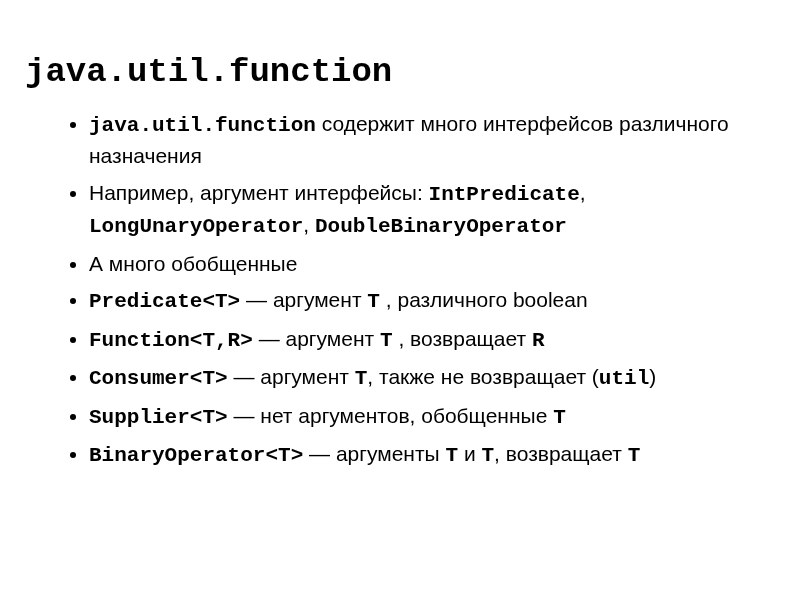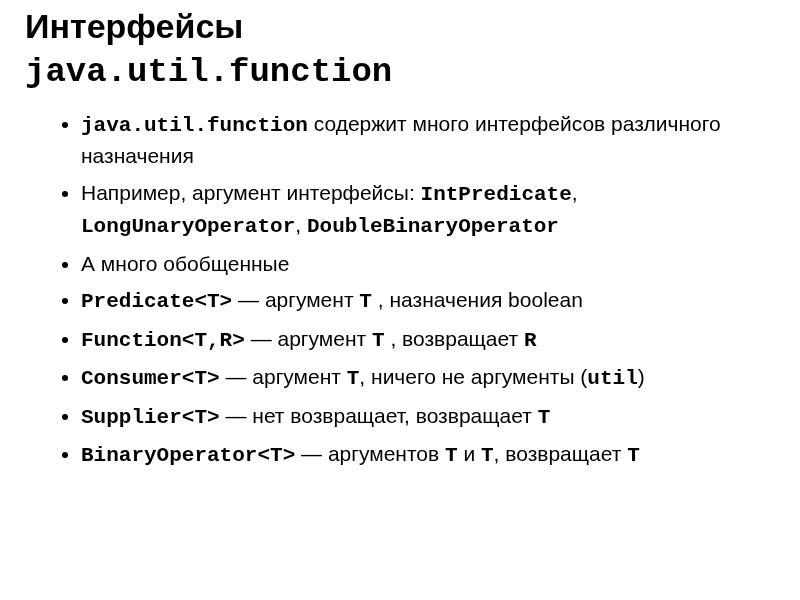--- a/index.html
+++ b/index.html
@@ -19,67 +19,67 @@
       font-weight: bold;
       line-height: 1.25;
       margin: 0 0 16px 0;
     }
     .title-code {
       font-family: "Courier New", monospace;
     }
     ul.content {
       list-style: disc;
       padding-left: 48px;
-      margin: 8px;
+      margin: 16px;
     }
     ul.content li {
       font-size: 21px;
       line-height: 1.45;
       margin-bottom: 6px;
     }
     .code {
       font-family: "Courier New", monospace;
       font-weight: bold;
     }
   </style>
 </head>
 <body>
 
 <h1 class="title">
-  <span>Интерфейсы</span><br>
+  <br>
   <span class="title-code">java.util.function</span>
 </h1>
 
 <ul class="content">
 
   <li>
     <span class="code">java.util.function</span><span> содержит много интерфейсов различного назначения</span>
   </li>
 
   <li>
     <span>Например, аргумент интерфейсы: </span><span class="code">IntPredicate</span><span>, </span><span class="code">LongUnaryOperator</span><span>, </span><span class="code">DoubleBinaryOperator</span>
   </li>
 
   <li>
     <span>А много обобщенные</span>
   </li>
 
   <li>
-    <span class="code">Predicate&lt;T&gt;</span><span> — аргумент </span><span class="code">T</span><span> , назначения boolean</span>
+    <span class="code">Predicate&lt;T&gt;</span><span> — аргумент </span><span class="code">T</span><span> , различного boolean</span>
   </li>
 
   <li>
     <span class="code">Function&lt;T,R&gt;</span><span> — аргумент </span><span class="code">T</span><span> , возвращает </span><span class="code">R</span>
   </li>
 
   <li>
-    <span class="code">Consumer&lt;T&gt;</span><span> — аргумент </span><span class="code">T</span><span>, ничего не аргументы (</span><span class="code">util</span><span>)</span>
+    <span class="code">Consumer&lt;T&gt;</span><span> — аргумент </span><span class="code">T</span><span>, также не возвращает (</span><span class="code">util</span><span>)</span>
   </li>
 
   <li>
-    <span class="code">Supplier&lt;T&gt;</span><span> — нет возвращает, возвращает </span><span class="code">T</span>
+    <span class="code">Supplier&lt;T&gt;</span><span> — нет аргументов, обобщенные </span><span class="code">T</span>
   </li>
 
   <li>
-    <span class="code">BinaryOperator&lt;T&gt;</span><span> — аргументов </span><span class="code">T</span><span> и </span><span class="code">T</span><span>, возвращает </span><span class="code">T</span>
+    <span class="code">BinaryOperator&lt;T&gt;</span><span> — аргументы </span><span class="code">T</span><span> и </span><span class="code">T</span><span>, возвращает </span><span class="code">T</span>
   </li>
 
 </ul>
 
 </body></html>

